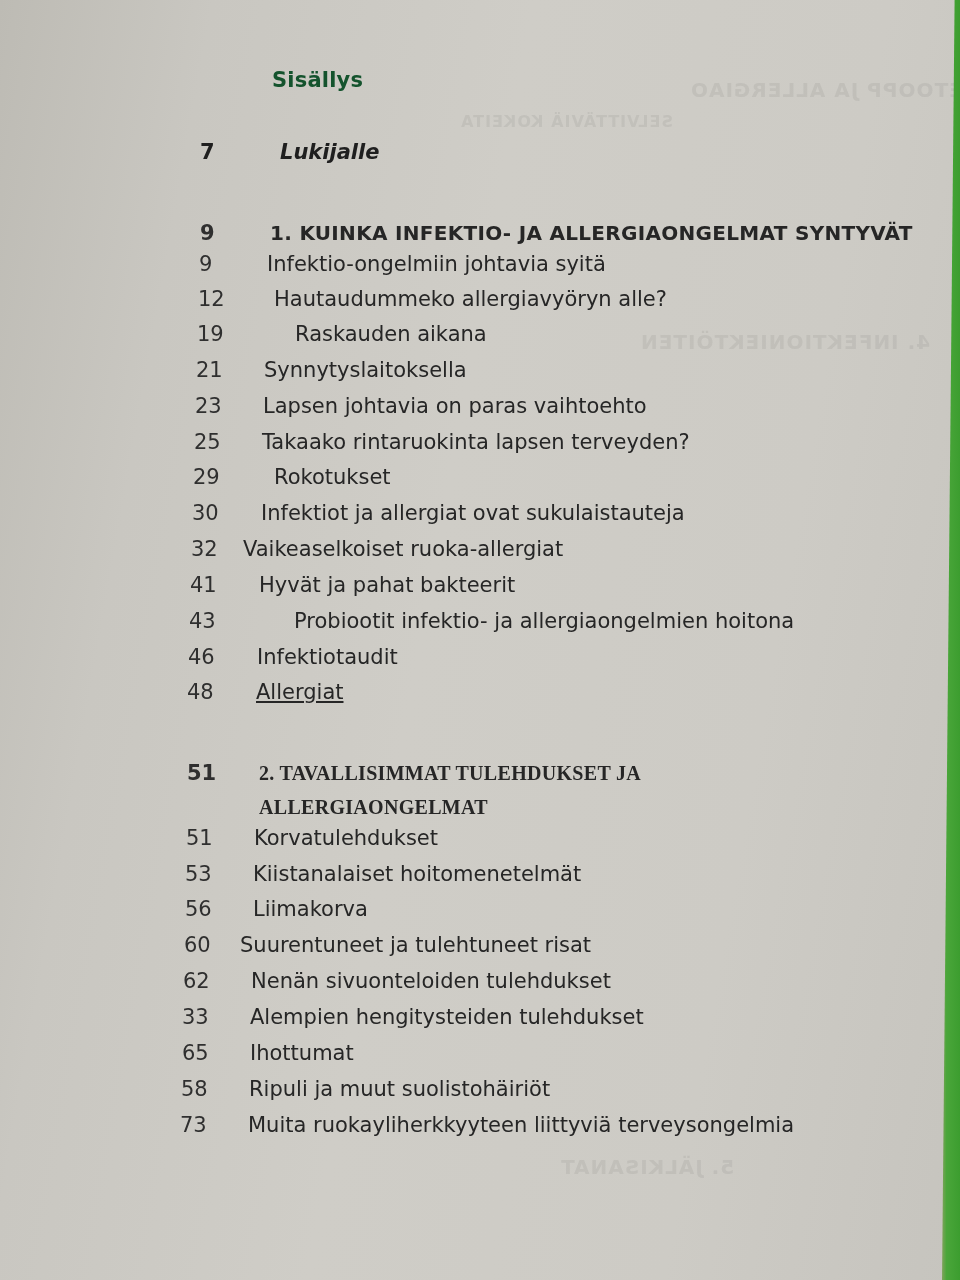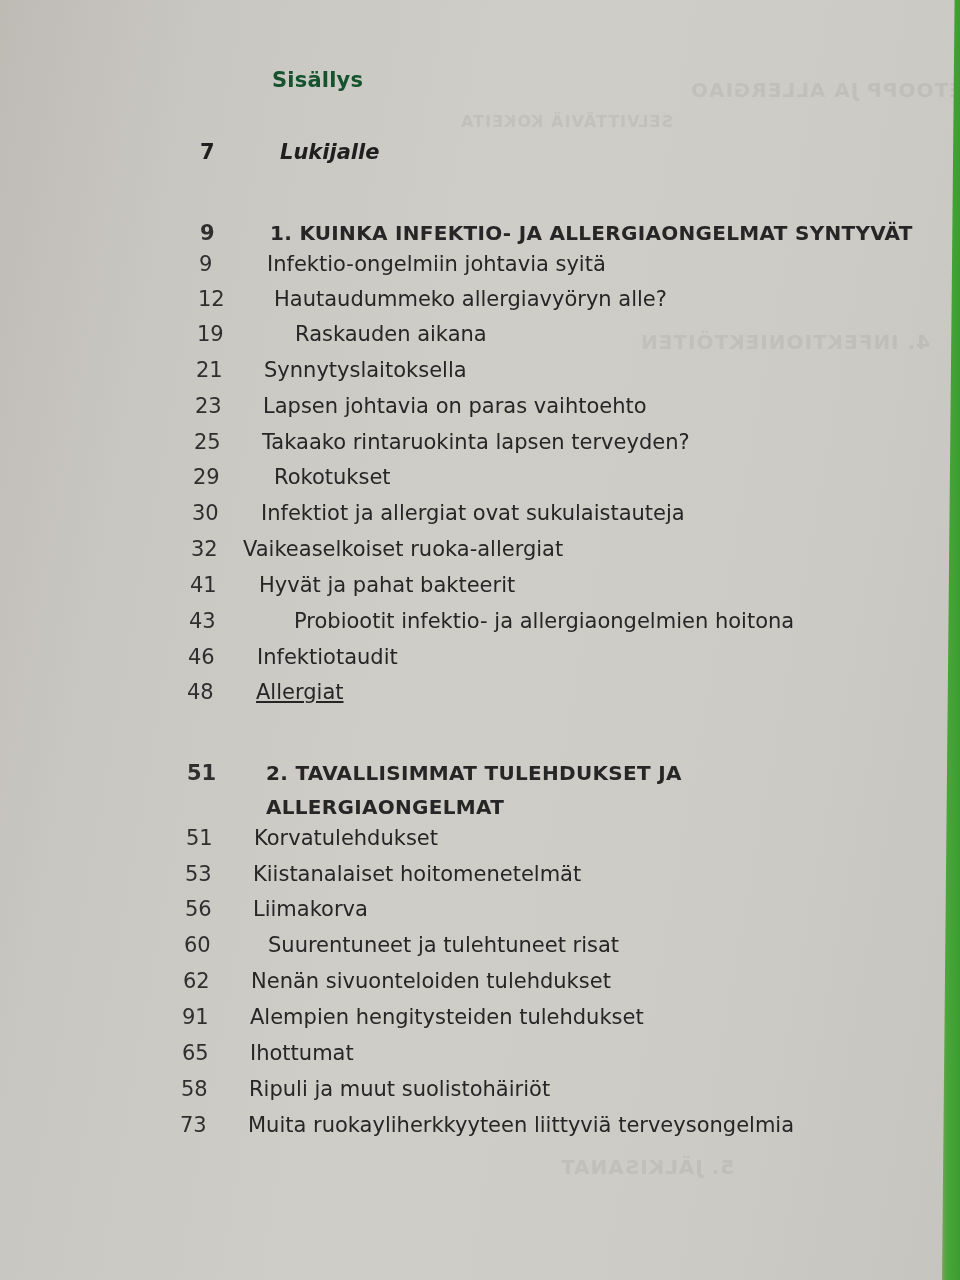--- a/index.html
+++ b/index.html
@@ -160,45 +160,45 @@
     <span class="num">46</span>
     <span class="label" style="left:69px;">Infektiotaudit</span>
   </div>
   <div class="row" style="left:187px; top:680px;">
     <span class="num">48</span>
     <span class="label" style="left:69px;text-decoration:underline;">Allergiat</span>
   </div>
 
   <div class="row chapter" style="left:187px; top:756px;">
     <span class="num">51</span>
-    <span class="label" style="left:79px; width:420px;">2. TAVALLISIMMAT TULEHDUKSET JA ALLERGIAONGELMAT</span>
+    <span class="label" style="left:72px; width:420px;font-family:Liberation Serif, serif;">2. TAVALLISIMMAT TULEHDUKSET JA ALLERGIAONGELMAT</span>
   </div>
 
   <div class="row" style="left:186px; top:826px;">
     <span class="num">51</span>
     <span class="label" style="left:68px;">Korvatulehdukset</span>
   </div>
   <div class="row" style="left:185px; top:862px;">
     <span class="num">53</span>
     <span class="label" style="left:68px;">Kiistanalaiset hoitomenetelmät</span>
   </div>
   <div class="row" style="left:185px; top:897px;">
     <span class="num">56</span>
     <span class="label" style="left:68px;">Liimakorva</span>
   </div>
   <div class="row" style="left:184px; top:933px;">
     <span class="num">60</span>
-    <span class="label" style="left:84px;">Suurentuneet ja tulehtuneet risat</span>
+    <span class="label" style="left:56px;">Suurentuneet ja tulehtuneet risat</span>
   </div>
   <div class="row" style="left:183px; top:969px;">
     <span class="num">62</span>
     <span class="label" style="left:68px;">Nenän sivuonteloiden tulehdukset</span>
   </div>
   <div class="row" style="left:182px; top:1005px;">
-    <span class="num">91</span>
+    <span class="num">33</span>
     <span class="label" style="left:68px;">Alempien hengitysteiden tulehdukset</span>
   </div>
   <div class="row" style="left:182px; top:1041px;">
     <span class="num">65</span>
     <span class="label" style="left:68px;">Ihottumat</span>
   </div>
   <div class="row" style="left:181px; top:1077px;">
     <span class="num">58</span>
     <span class="label" style="left:68px;">Ripuli ja muut suolistohäiriöt</span>
   </div>

